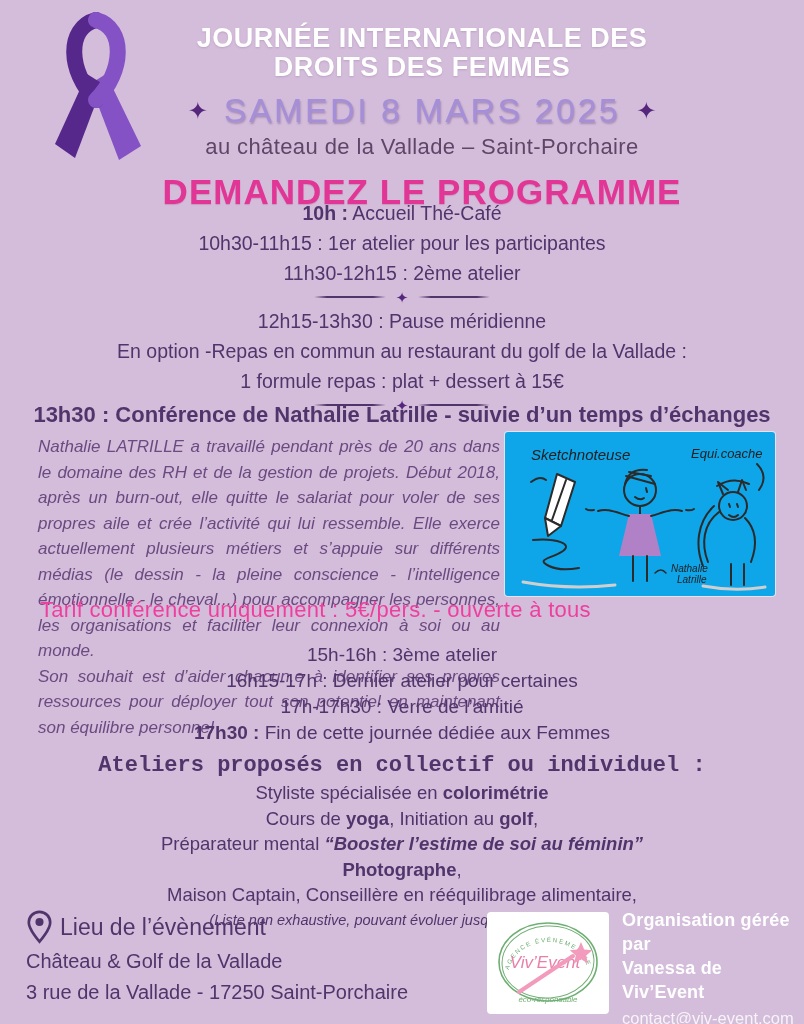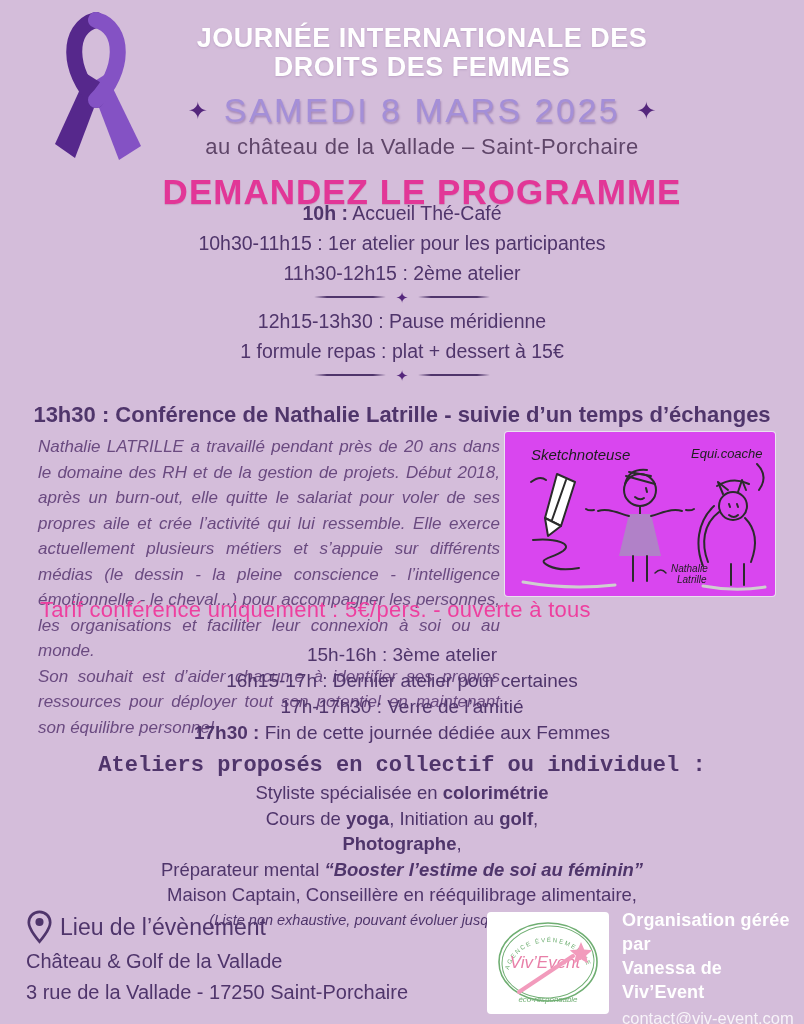--- a/index.html
+++ b/index.html
@@ -42,21 +42,21 @@
     background:linear-gradient(to right,transparent,var(--body-purple,#4f356b) 18%,var(--body-purple,#4f356b) 82%,transparent);}
   .div-star{color:var(--sparkle-purple,#4a2d6b);font-size:15px;line-height:15px;}
   #conference-heading{position:absolute;top:402px;left:0;width:100%;text-align:center;
     font-size:22px;font-weight:700;color:var(--body-purple,#4f356b);}
   
   #bio{position:absolute;top:434px;left:38px;width:462px;
     font-size:17px;font-style:italic;color:var(--bio-purple,#6a4a80);
     text-align:justify;line-height:25.5px;}
   #bio p{margin:0;}
   #sketch-card{position:absolute;top:432px;left:505px;width:270px;height:164px;
-    background:#d946ef;border-radius:3px;box-shadow:0 0 0 1px #e9e2ee;}
+    background:#0ea5e9;border-radius:3px;box-shadow:0 0 0 1px #e9e2ee;}
   #tarif{position:absolute;top:597px;left:40px;
     font-size:22px;color:var(--tarif-pink,#ee3f9f);letter-spacing:.3px;}
   
   #lower{position:absolute;top:642px;left:0;width:100%;text-align:center;color:var(--body-purple,#4f356b);}
   .aft-line{font-size:19px;line-height:26px;}
   .ateliers-heading{margin-top:5px;font-size:22px;font-weight:700;line-height:29px;font-family:Liberation Mono, monospace;}
   .atelier-line{font-size:18.5px;line-height:25.5px;}
   .atelier-line .b{font-weight:700;}
   .quoted{font-weight:700;font-style:italic;}
   .ateliers-note{margin-top:2px;font-size:14.5px;font-style:italic;line-height:20px;}
@@ -102,20 +102,21 @@
   <div id="morning">
     <div class="sched-line"><b>10h :</b><span> Accueil Thé-Café</span></div>
     <div class="sched-line">10h30-11h15 : 1er atelier pour les participantes</div>
     <div class="sched-line">11h30-12h15 : 2ème atelier</div>
     <div class="divider">
       <span class="div-line"></span>
       <span class="div-star">✦</span>
       <span class="div-line"></span>
     </div>
     <div class="sched-line">12h15-13h30 : Pause méridienne</div>
+    <div class="sched-line">En option -Repas en commun au restaurant du golf de la Vallade :</div>
     <div class="sched-line">1 formule repas : plat + dessert à 15€</div>
     <div class="divider">
       <span class="div-line"></span>
       <span class="div-star">✦</span>
       <span class="div-line"></span>
     </div>
   </div>
 
   <div id="conference-heading">13h30 : Conférence de Nathalie Latrille - suivie d’un temps d’échanges</div>
 
@@ -179,22 +180,22 @@
   <div id="lower">
     <div class="aft-line">15h-16h : 3ème atelier</div>
     <div class="aft-line">16h15-17h : Dernier atelier pour certaines</div>
     <div class="aft-line">17h-17h30 : Verre de l’amitié</div>
     <div class="aft-line"><b>17h30 :</b><span> Fin de cette journée dédiée aux Femmes</span></div>
 
     <div class="ateliers-heading">Ateliers proposés en collectif ou individuel :</div>
 
     <div class="atelier-line"><span>Styliste spécialisée en </span><span class="b">colorimétrie</span></div>
     <div class="atelier-line"><span>Cours de </span><span class="b">yoga</span><span>, Initiation au </span><span class="b">golf</span><span>,</span></div>
+    <div class="atelier-line"><span>Préparateur mental </span><span class="quoted">“Booster l’estime de soi au féminin”</span></div>
     <div class="atelier-line"><span class="b">Photographe</span><span>,</span></div>
-    <div class="atelier-line"><span>Préparateur mental </span><span class="quoted">“Booster l’estime de soi au féminin”</span></div>
     <div class="atelier-line">Maison Captain, Conseillère en rééquilibrage alimentaire,</div>
     <div class="ateliers-note">(Liste non exhaustive, pouvant évoluer jusqu’à l’évènement)</div>
   </div>
 
   <div id="footer-left">
     <div class="venue-row">
       <svg width="27" height="34" viewBox="0 0 24 30">
         <path d="M12,1.5 C6.5,1.5 2.5,5.8 2.5,11 C2.5,17.5 12,28 12,28 C12,28 21.5,17.5 21.5,11 C21.5,5.8 17.5,1.5 12,1.5 Z" fill="none" style="stroke:var(--body-purple,#4a2f66)" stroke-width="2.4"></path>
         <circle cx="12" cy="10.5" r="3.6" style="fill:var(--body-purple,#4a2f66)"></circle>
       </svg>

